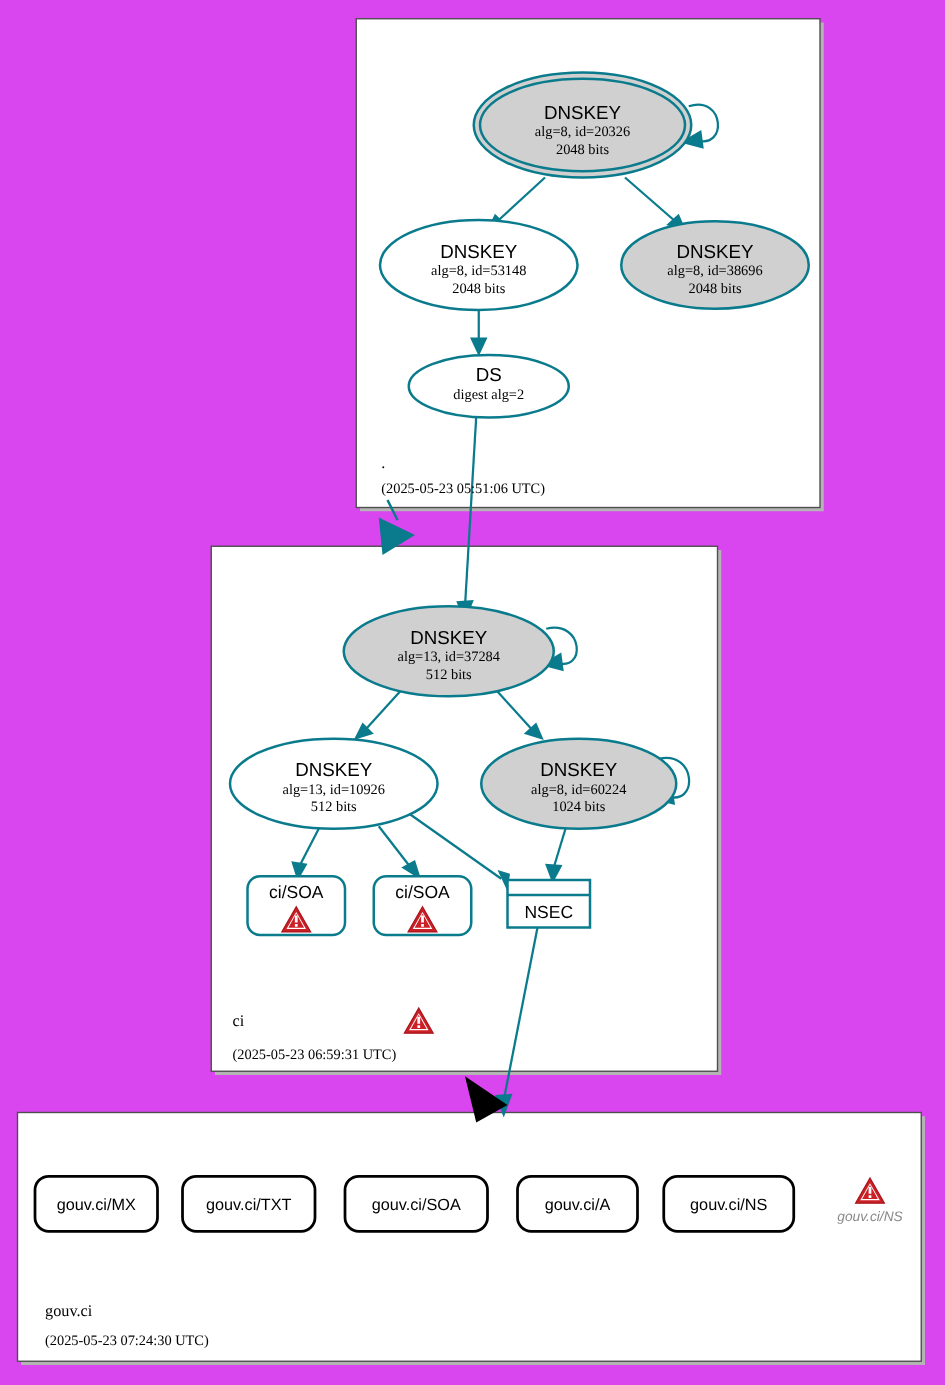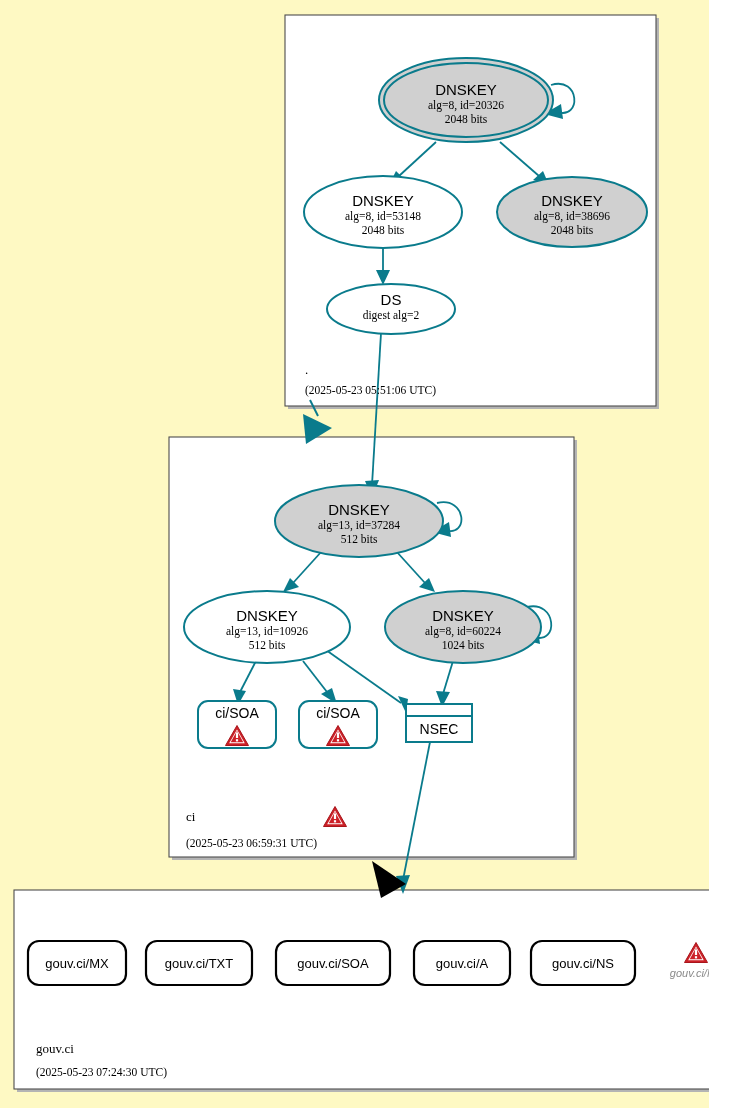--- a/index.html
+++ b/index.html
@@ -2,26 +2,25 @@
 <html><head>
 <meta charset="utf-8">
 <style>
   html, body {
     margin: 0;
     padding: 0;
     background: #ffffff;
   }
   #canvas {
     position: relative;
-    width: 688px;
+    width: 756px;
     height: 1108px;
-    background: #fef9c3;
+    background: #d946ef;
     font-family: "Liberation Sans", sans-serif;
     overflow: hidden;
-    padding-left: 21px;
   }
   #svg-root {
     position: absolute;
     left: 0;
     top: 0;
     width: 756px;
     height: 1108px;
   }
   .zone-label {
     font-family: "Liberation Serif", serif;

